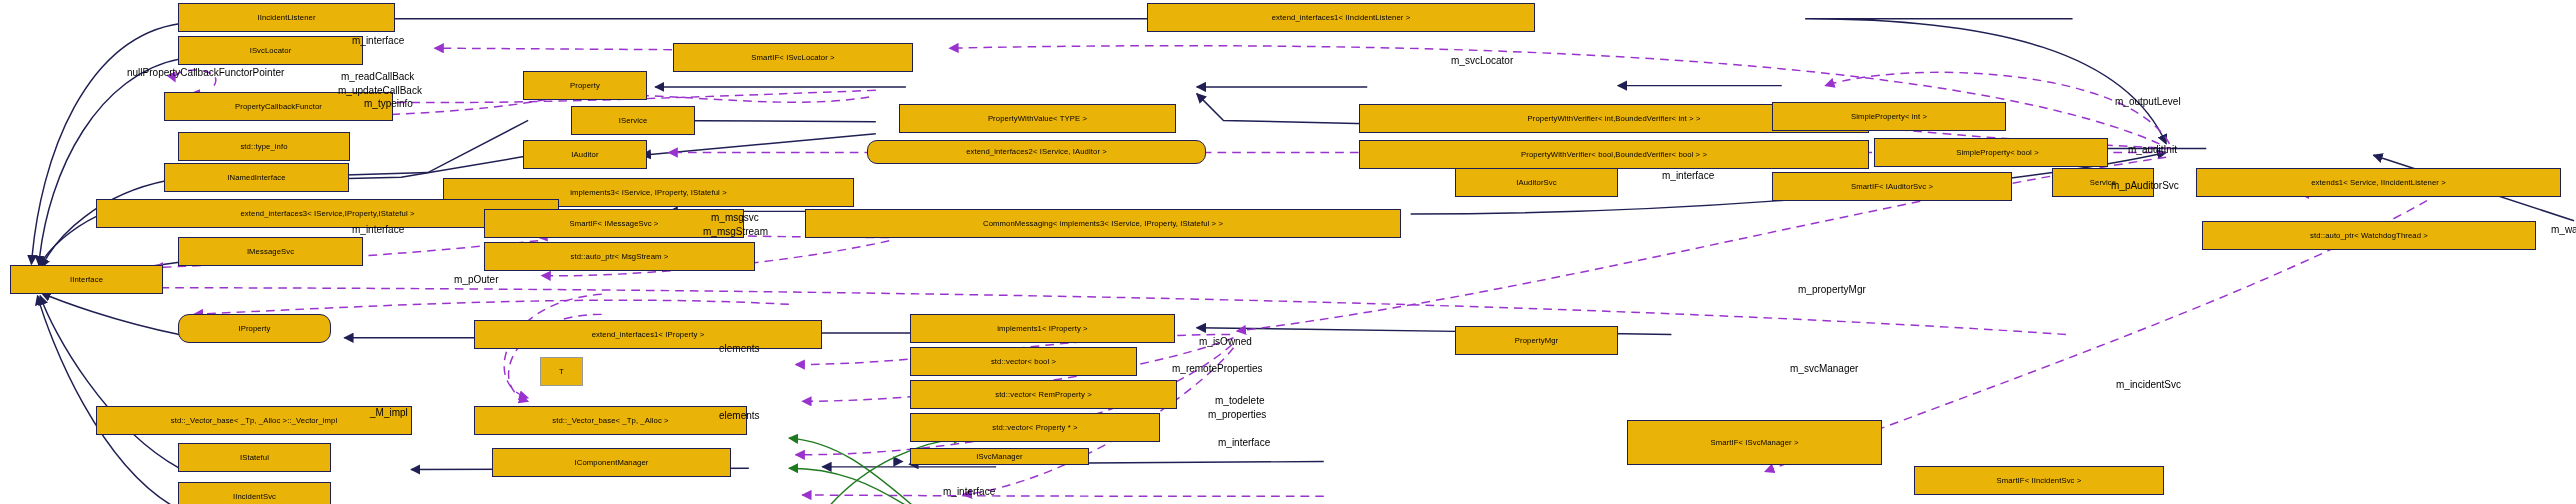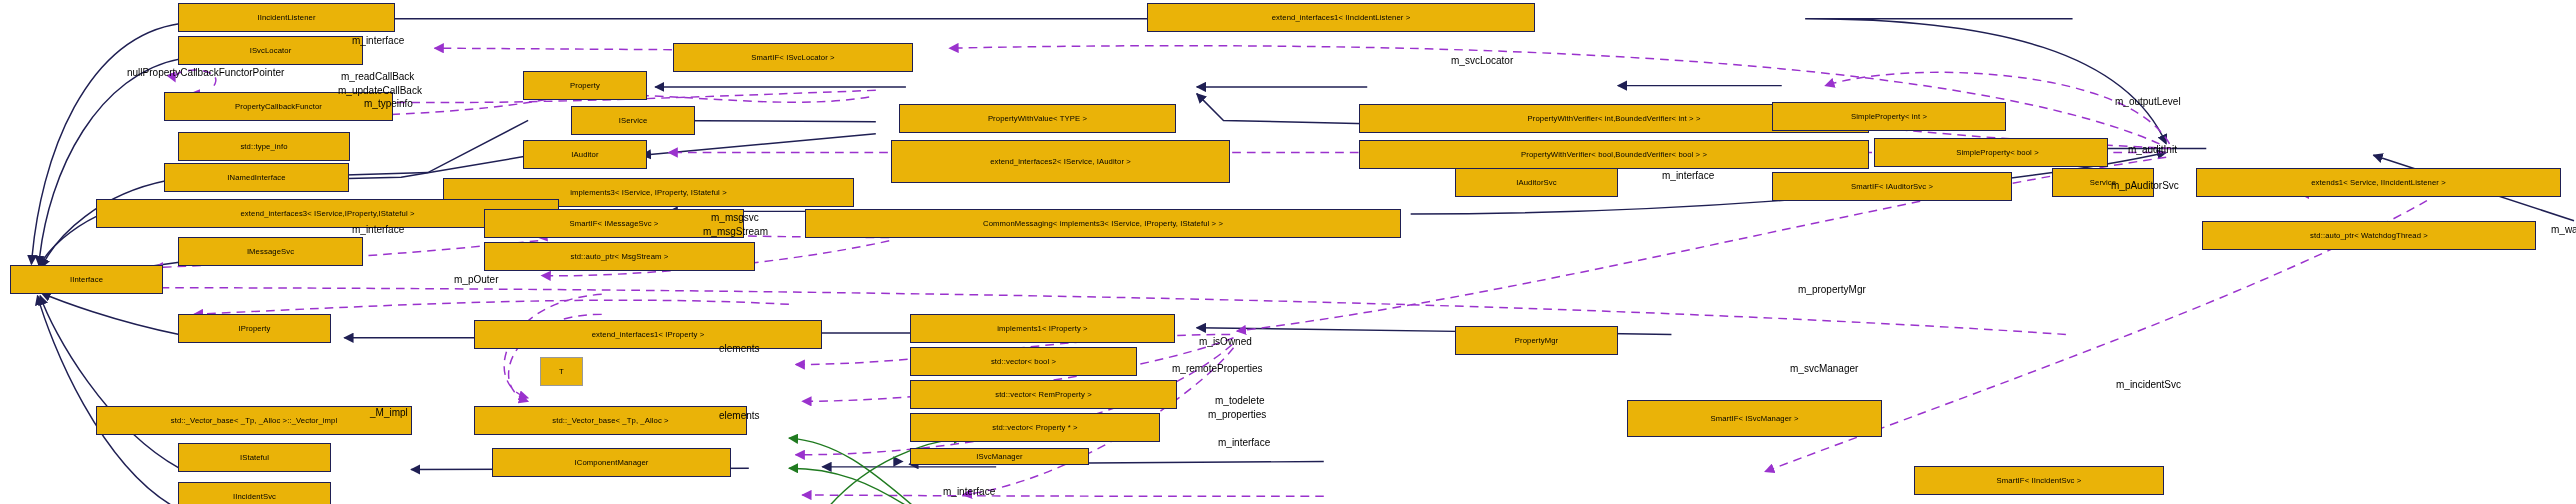--- a/index.html
+++ b/index.html
@@ -199,47 +199,47 @@
       <div class="node" style="left: 178px; top: 36px; width: 185px; height: 29px;">ISvcLocator</div>
       <div class="node" style="left: 673px; top: 43px; width: 240px; height: 29px;">SmartIF&lt; ISvcLocator &gt;</div>
       <div class="node" style="left: 523px; top: 71px; width: 124px; height: 29px;">Property</div>
       <div class="node" style="left: 164px; top: 92px; width: 229px; height: 29px;">PropertyCallbackFunctor</div>
       <div class="node" style="left: 899px; top: 104px; width: 277px; height: 29px;">PropertyWithValue&lt; TYPE &gt;</div>
       <div class="node" style="left: 523px; top: 106px; width: 124px; height: 29px; margin-left: 48px;">IService</div>
       <div class="node" style="left: 1359px; top: 104px; width: 510px; height: 29px;">PropertyWithVerifier&lt; int,BoundedVerifier&lt; int &gt; &gt;</div>
       <div class="node" style="left: 1772px; top: 102px; width: 234px; height: 29px;">SimpleProperty&lt; int &gt;</div>
       <div class="node" style="left: 178px; top: 132px; width: 172px; height: 29px;">std::type_info</div>
       <div class="node" style="left: 523px; top: 140px; width: 124px; height: 29px;">IAuditor</div>
-      <div class="node" style="left: 891px; top: 140px; width: 339px; height: 43px;">extend_interfaces2&lt; IService, IAuditor &gt;</div>
+      <div class="node" style="left: 867px; top: 140px; width: 339px; height: 24px; border-radius: 10px;">extend_interfaces2&lt; IService, IAuditor &gt;</div>
       <div class="node" style="left: 1359px; top: 140px; width: 510px; height: 29px;">PropertyWithVerifier&lt; bool,BoundedVerifier&lt; bool &gt; &gt;</div>
       <div class="node" style="left: 1874px; top: 138px; width: 234px; height: 29px; padding-left: 13px;">SimpleProperty&lt; bool &gt;</div>
       <div class="node" style="left: 164px; top: 163px; width: 185px; height: 29px;">INamedInterface</div>
       <div class="node" style="left: 443px; top: 178px; width: 411px; height: 29px;">implements3&lt; IService, IProperty, IStateful &gt;</div>
       <div class="node" style="left: 1455px; top: 168px; width: 163px; height: 29px;">IAuditorSvc</div>
       <div class="node" style="left: 1772px; top: 172px; width: 240px; height: 29px;">SmartIF&lt; IAuditorSvc &gt;</div>
       <div class="node" style="left: 2052px; top: 168px; width: 102px; height: 29px;">Service</div>
       <div class="node" style="left: 2196px; top: 168px; width: 365px; height: 29px;">extends1&lt; Service, IIncidentListener &gt;</div>
       <div class="node" style="left: 96px; top: 199px; width: 463px; height: 29px;">extend_interfaces3&lt; IService,IProperty,IStateful &gt;</div>
       <div class="node" style="left: 484px; top: 209px; width: 260px; height: 29px;">SmartIF&lt; IMessageSvc &gt;</div>
       <div class="node" style="left: 805px; top: 209px; width: 596px; height: 29px;">CommonMessaging&lt; implements3&lt; IService, IProperty, IStateful &gt; &gt;</div>
       <div class="node" style="left: 178px; top: 237px; width: 185px; height: 29px;">IMessageSvc</div>
       <div class="node" style="left: 484px; top: 242px; width: 271px; height: 29px;">std::auto_ptr&lt; MsgStream &gt;</div>
       <div class="node" style="left: 2202px; top: 221px; width: 334px; height: 29px;">std::auto_ptr&lt; WatchdogThread &gt;</div>
       <div class="node" style="left: 10px; top: 265px; width: 153px; height: 29px;">IInterface</div>
-      <div class="node" style="left: 178px; top: 314px; width: 153px; height: 29px;">IProperty</div>
+      <div class="node" style="left: 178px; top: 314px; width: 153px; height: 29px; border-radius: 11px;">IProperty</div>
       <div class="node" style="left: 474px; top: 320px; width: 348px; height: 29px;">extend_interfaces1&lt; IProperty &gt;</div>
       <div class="node" style="left: 910px; top: 314px; width: 265px; height: 29px;">implements1&lt; IProperty &gt;</div>
       <div class="node" style="left: 1455px; top: 326px; width: 163px; height: 29px;">PropertyMgr</div>
       <div class="node tmpl" style="left: 540px; top: 357px; width: 43px; height: 29px;">T</div>
       <div class="node" style="left: 910px; top: 347px; width: 227px; height: 29px;">std::vector&lt; bool &gt;</div>
       <div class="node" style="left: 910px; top: 380px; width: 267px; height: 29px;">std::vector&lt; RemProperty &gt;</div>
       <div class="node" style="left: 96px; top: 406px; width: 316px; height: 29px;">std::_Vector_base&lt; _Tp, _Alloc &gt;::_Vector_impl</div>
       <div class="node" style="left: 474px; top: 406px; width: 273px; height: 29px;">std::_Vector_base&lt; _Tp, _Alloc &gt;</div>
       <div class="node" style="left: 910px; top: 413px; width: 250px; height: 29px;">std::vector&lt; Property * &gt;</div>
-      <div class="node" style="left: 1627px; top: 400px; width: 255px; height: 37px;">SmartIF&lt; ISvcManager &gt;</div>
+      <div class="node" style="left: 1627px; top: 420px; width: 255px; height: 45px;">SmartIF&lt; ISvcManager &gt;</div>
       <div class="node" style="left: 178px; top: 443px; width: 153px; height: 29px;">IStateful</div>
       <div class="node" style="left: 492px; top: 448px; width: 239px; height: 29px;">IComponentManager</div>
       <div class="node" style="left: 910px; top: 448px; width: 179px; height: 17px;">ISvcManager</div>
       <div class="node" style="left: 1914px; top: 466px; width: 250px; height: 29px;">SmartIF&lt; IIncidentSvc &gt;</div>
       <div class="node" style="left: 178px; top: 482px; width: 153px; height: 29px;">IIncidentSvc</div>
     </div>
   <div id="label-layer">
       <div class="edge-label" style="left: 352px; top: 36px;">m_interface</div>
       <div class="edge-label" style="left: 1451px; top: 56px;">m_svcLocator</div>
       <div class="edge-label" style="left: 127px; top: 68px;">nullPropertyCallbackFunctorPointer</div>

